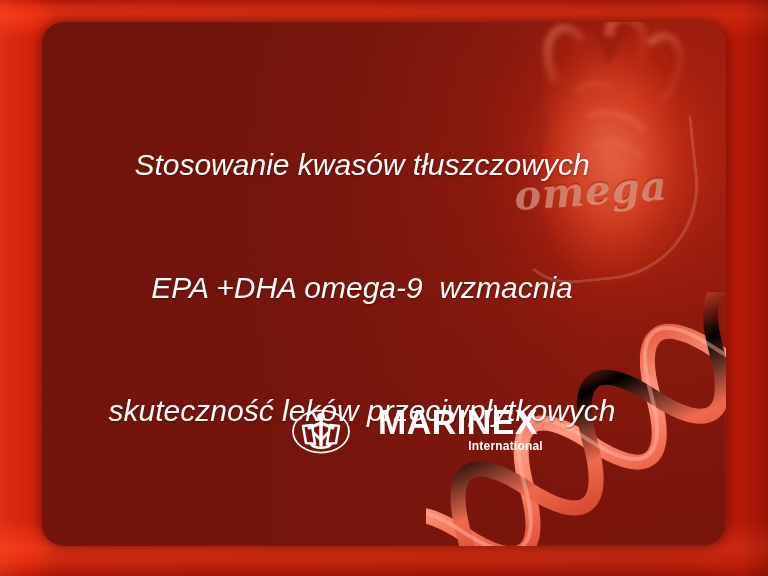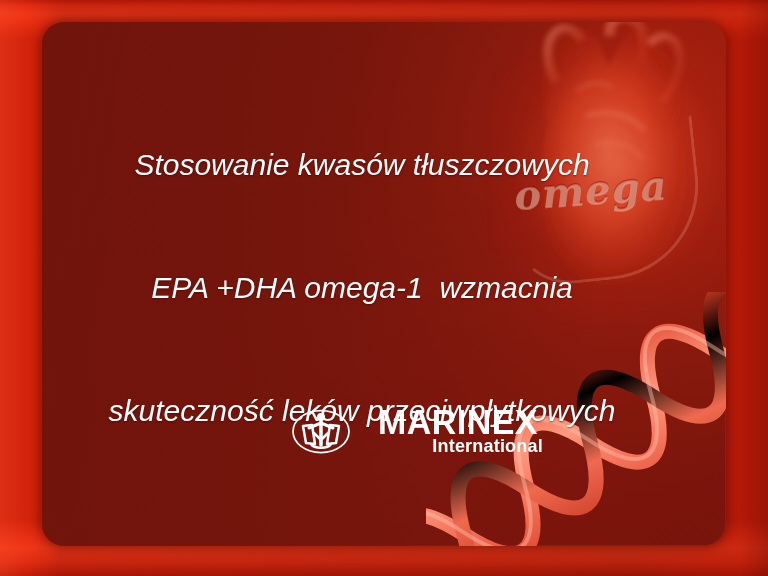--- a/index.html
+++ b/index.html
@@ -183,21 +183,21 @@
     line-height: 33px;
     letter-spacing: 0.5px;
     transform: scaleX(0.97);
     transform-origin: left center;
   }
   .logo-sub {
     display: block;
     color: #ffffff;
     font-family: "Liberation Sans", sans-serif;
     font-weight: bold;
-    font-size: 18px;
+    font-size: 12px;
     line-height: 17px;
     letter-spacing: 0.2px;
     text-align: right;
   }
 </style>
 </head>
 <body>
 
 <div class="slide">
 
@@ -285,21 +285,21 @@
           <path d="M-70 150 C -46 214, -16 214, 8 150 S 62 86, 86 150 S 140 214, 164 150
                    S 218 86, 242 150 S 296 214, 320 150 S 374 86, 398 150" fill="none" stroke="url(#strandB)" stroke-width="15" stroke-linecap="round"></path>
           <path d="M-70 150 C -46 86, -16 86, 8 150 S 62 214, 86 150 S 140 86, 164 150
                    S 218 214, 242 150 S 296 86, 320 150 S 374 214, 398 150" fill="none" stroke="rgba(255,190,170,0.45)" stroke-width="4" transform="translate(0,-4)"></path>
         </g>
       </svg>
     </div>
 
     <div class="text-block">
       <span class="text-line">Stosowanie kwasów tłuszczowych</span>
-      <span class="text-line">EPA +DHA omega-1  wzmacnia</span>
+      <span class="text-line">EPA +DHA omega-9  wzmacnia</span>
       <span class="text-line">skuteczność leków przeciwpłytkowych</span>
       
       
     </div>
 
     <div class="logo">
       <svg class="logo-emblem" viewBox="0 0 120 94">
         <ellipse cx="60" cy="47" rx="56" ry="42" fill="none" stroke="#ffffff" stroke-width="3.5"></ellipse>
 
         <circle cx="60" cy="18" r="8" fill="#ffffff"></circle>

